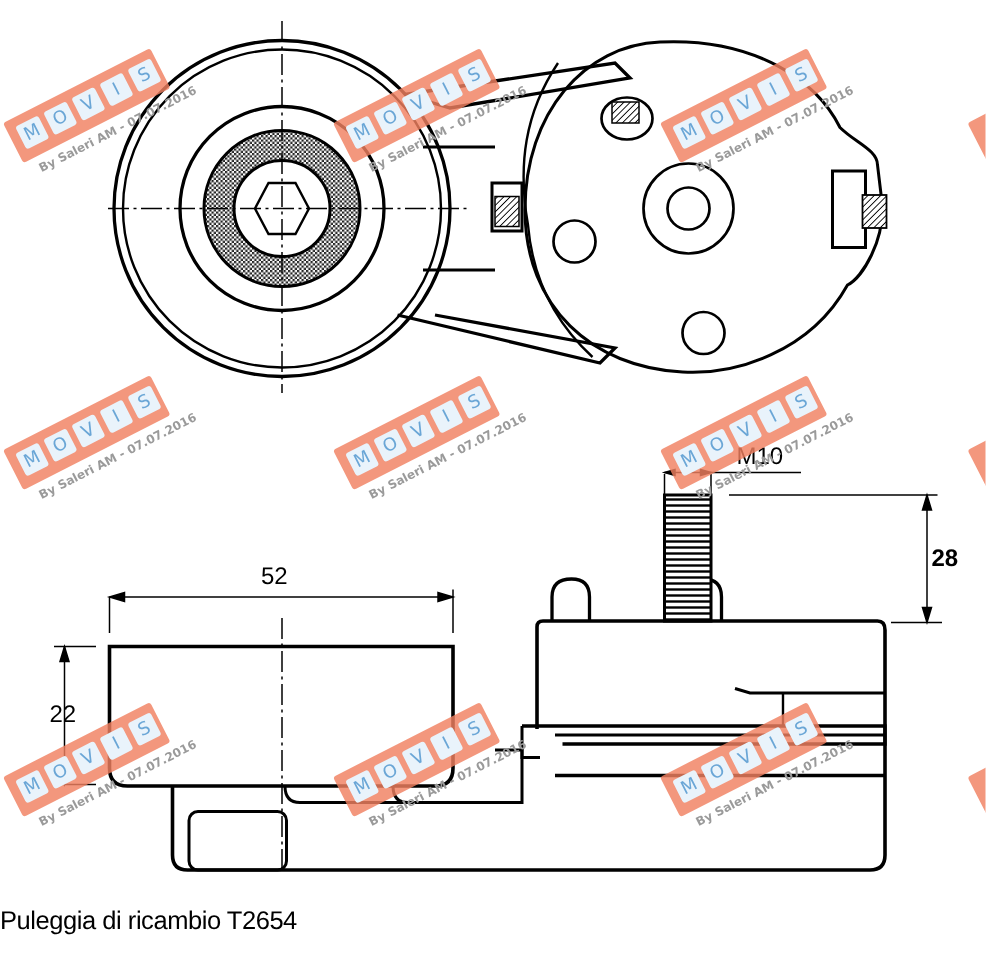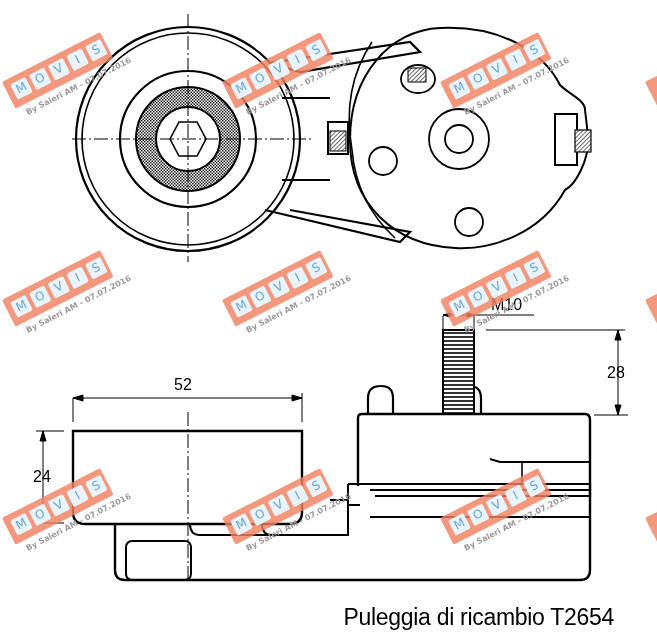--- a/index.html
+++ b/index.html
@@ -1,18 +1,18 @@
 <!DOCTYPE html>
 <html><head>
 <meta charset="utf-8">
 <style>
   html, body { margin: 0; padding: 0; background: #ffffff; }
   body { width: 657px; height: 644px; position: relative; overflow: hidden; font-family: "Liberation Sans", sans-serif; }
   #drawing { position: absolute; left: 0; top: 0; width: 657px; height: 644px; }
-  .caption { position: absolute; left: 0; top: 604px; width: 614px; text-align: right; font-size: 23px; color: #000; letter-spacing: -0.3px; }
+  .caption { position: absolute; left: 0; top: 604px; width: 614px; text-align: left; font-size: 17px; color: #000; letter-spacing: -0.3px; }
   .dim { position: absolute; font-size: 16px; color: #000; font-family: "Liberation Sans", sans-serif; }
   .wm { position: absolute; width: 110px; height: 30px; transform-origin: 0 0; transform: rotate(-27deg); pointer-events: none; }
   .wm-box { position: absolute; left: 0; top: 0; width: 110px; height: 30px; background: rgba(240,128,96,0.82); border-radius: 2px; }
   .wm-letters { position: absolute; left: 6px; top: 6px; display: flex; gap: 4px; }
   .wm-letter { width: 17px; height: 17px; background: #e9f3fb; color: #6aa6d6; font-size: 12px; line-height: 17px; text-align: center; border-radius: 2px; font-family: "DejaVu Sans", sans-serif; }
   .wm-credit { position: absolute; left: 8px; top: 34px; font-size: 8px; font-weight: bold; color: #9a9a9a; white-space: nowrap; font-family: "DejaVu Sans", sans-serif; }
 </style>
 </head>
 <body>
 
@@ -109,23 +109,23 @@
     <path d="M443 315 l7 -2 v4 z M474 315 l-7 -2 v4 z" fill="#000"></path>
 
     <line x1="486" y1="330" x2="625" y2="330" stroke-width="1"></line>
     <line x1="594" y1="415" x2="628" y2="415" stroke-width="1"></line>
     <line x1="618" y1="330" x2="618" y2="415" stroke-width="1"></line>
     <path d="M618 330 l-3 10 h6 z M618 415 l-3 -10 h6 z" fill="#000"></path>
   </g>
 </svg>
 
 <div class="dim" style="left:491px; top:296px;">M10</div>
-<div class="dim" style="left:607px; top:364px;">28</div>
+<div class="dim" style="left:621px; top:364px;font-weight:bold;">28</div>
 <div class="dim" style="left:174px; top:376px;">52</div>
-<div class="dim" style="left:33px; top:468px;">24</div>
+<div class="dim" style="left:33px; top:468px;">22</div>
 
 <div class="wm" style="left:2px; top:82px;">
   <div class="wm-box"></div>
   <div class="wm-letters">
     <span class="wm-letter">M</span>
     <span class="wm-letter">O</span>
     <span class="wm-letter">V</span>
     <span class="wm-letter">I</span>
     <span class="wm-letter">S</span>
   </div>

